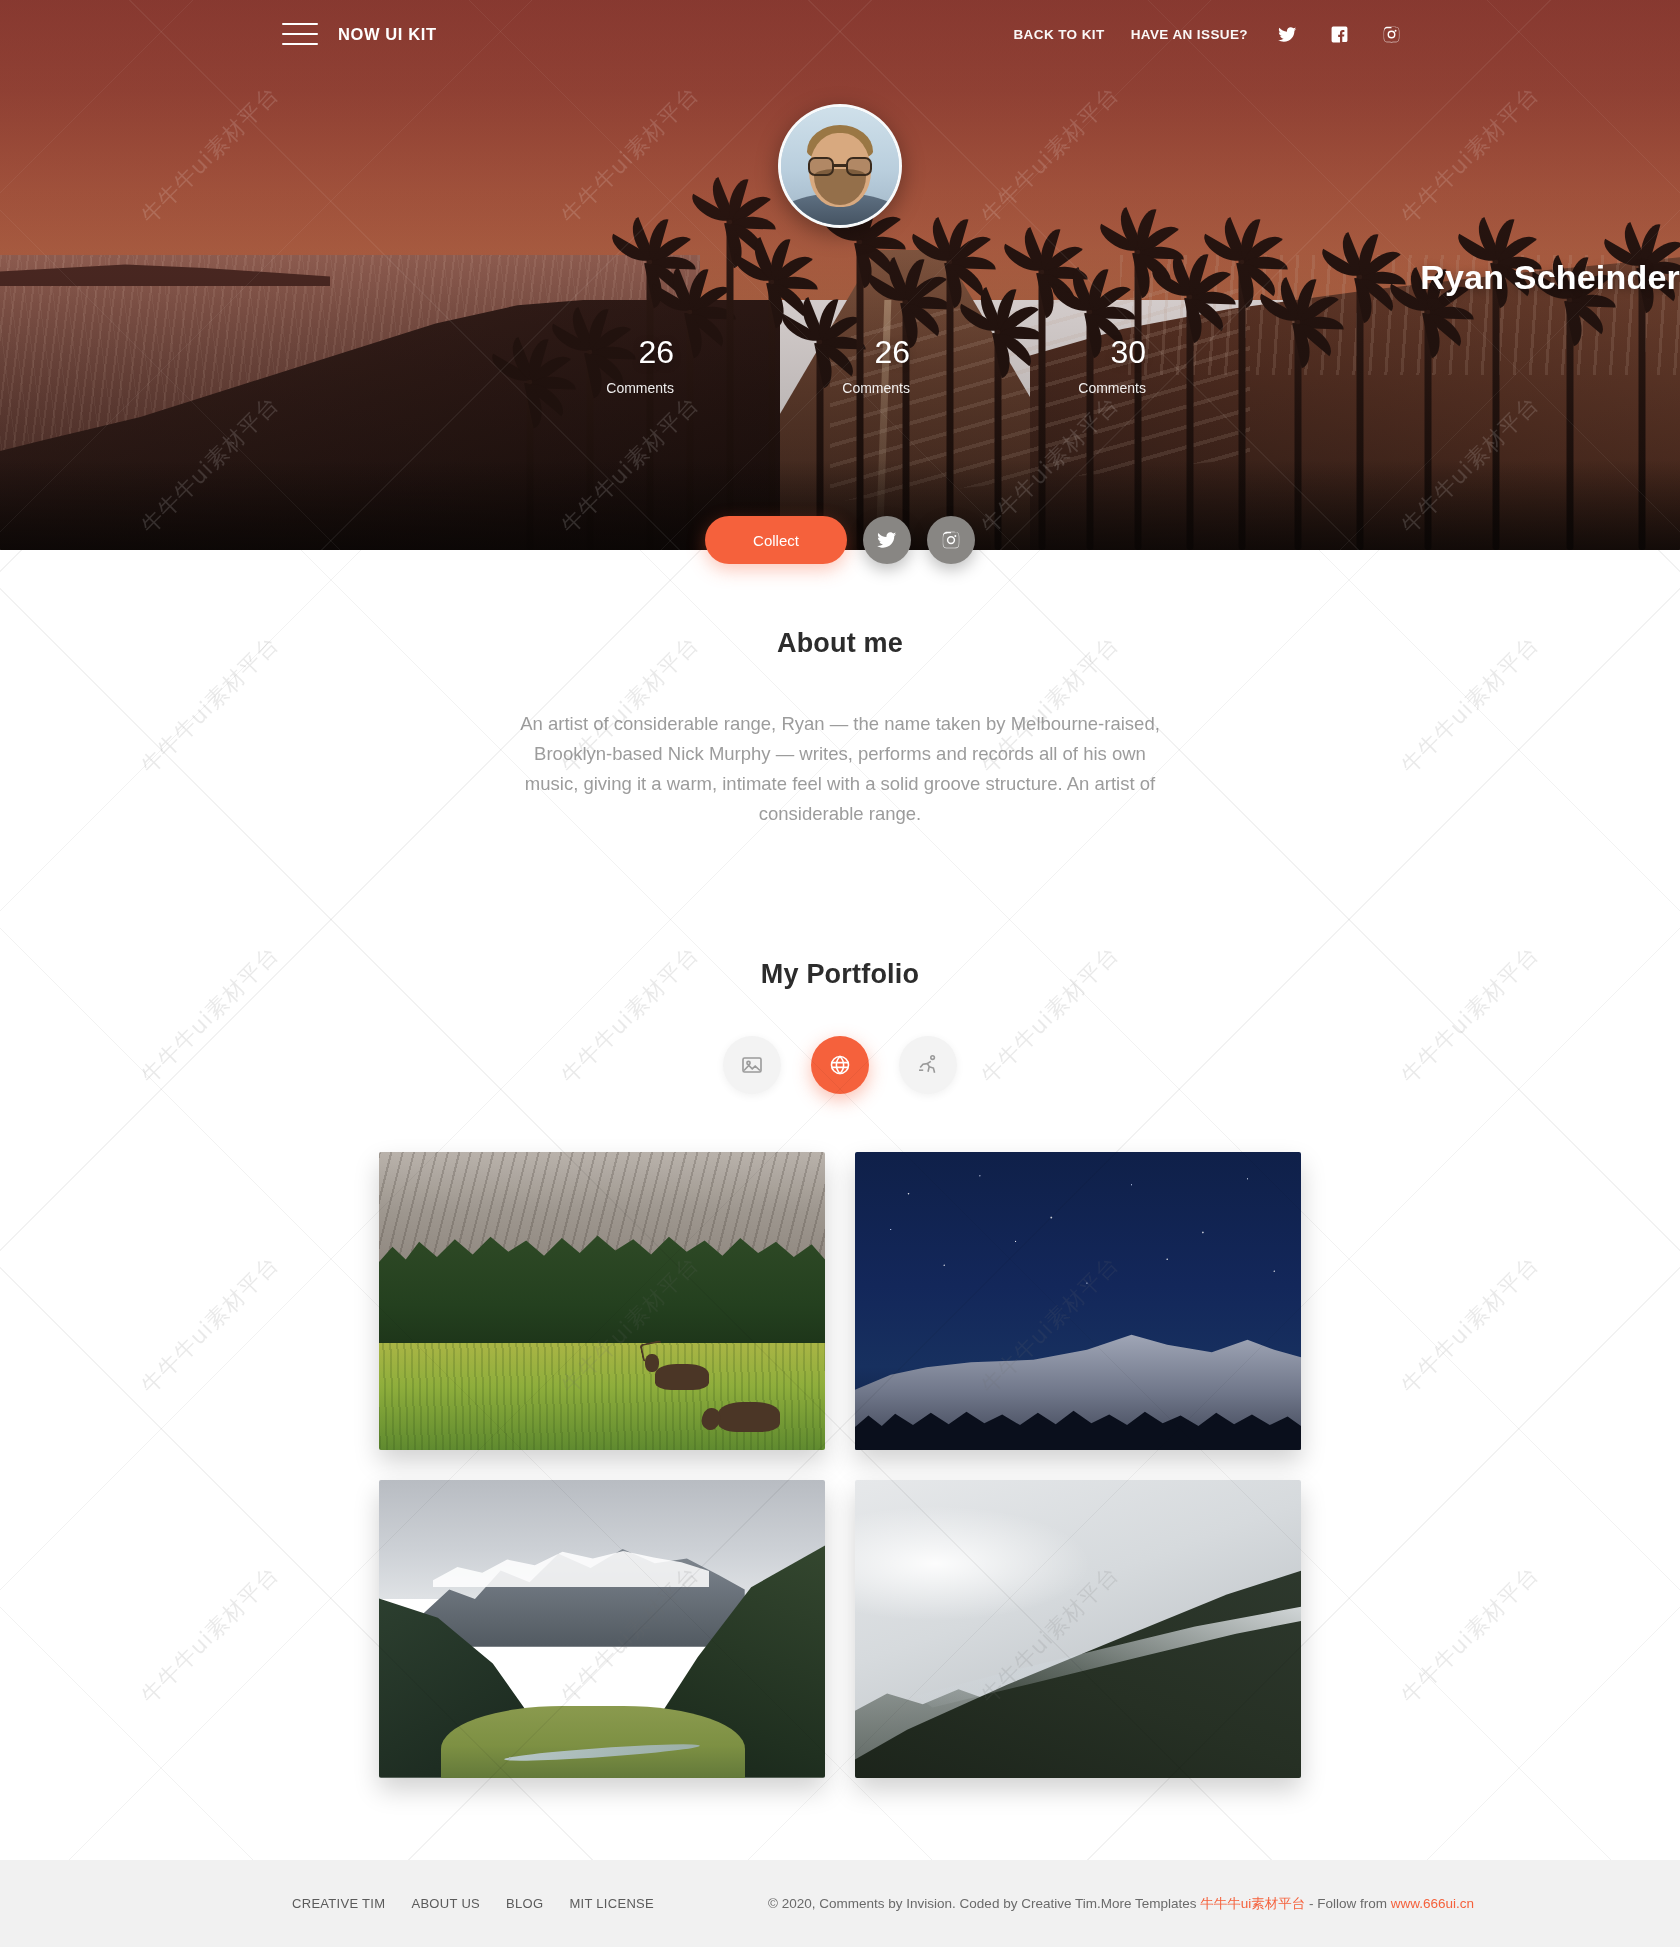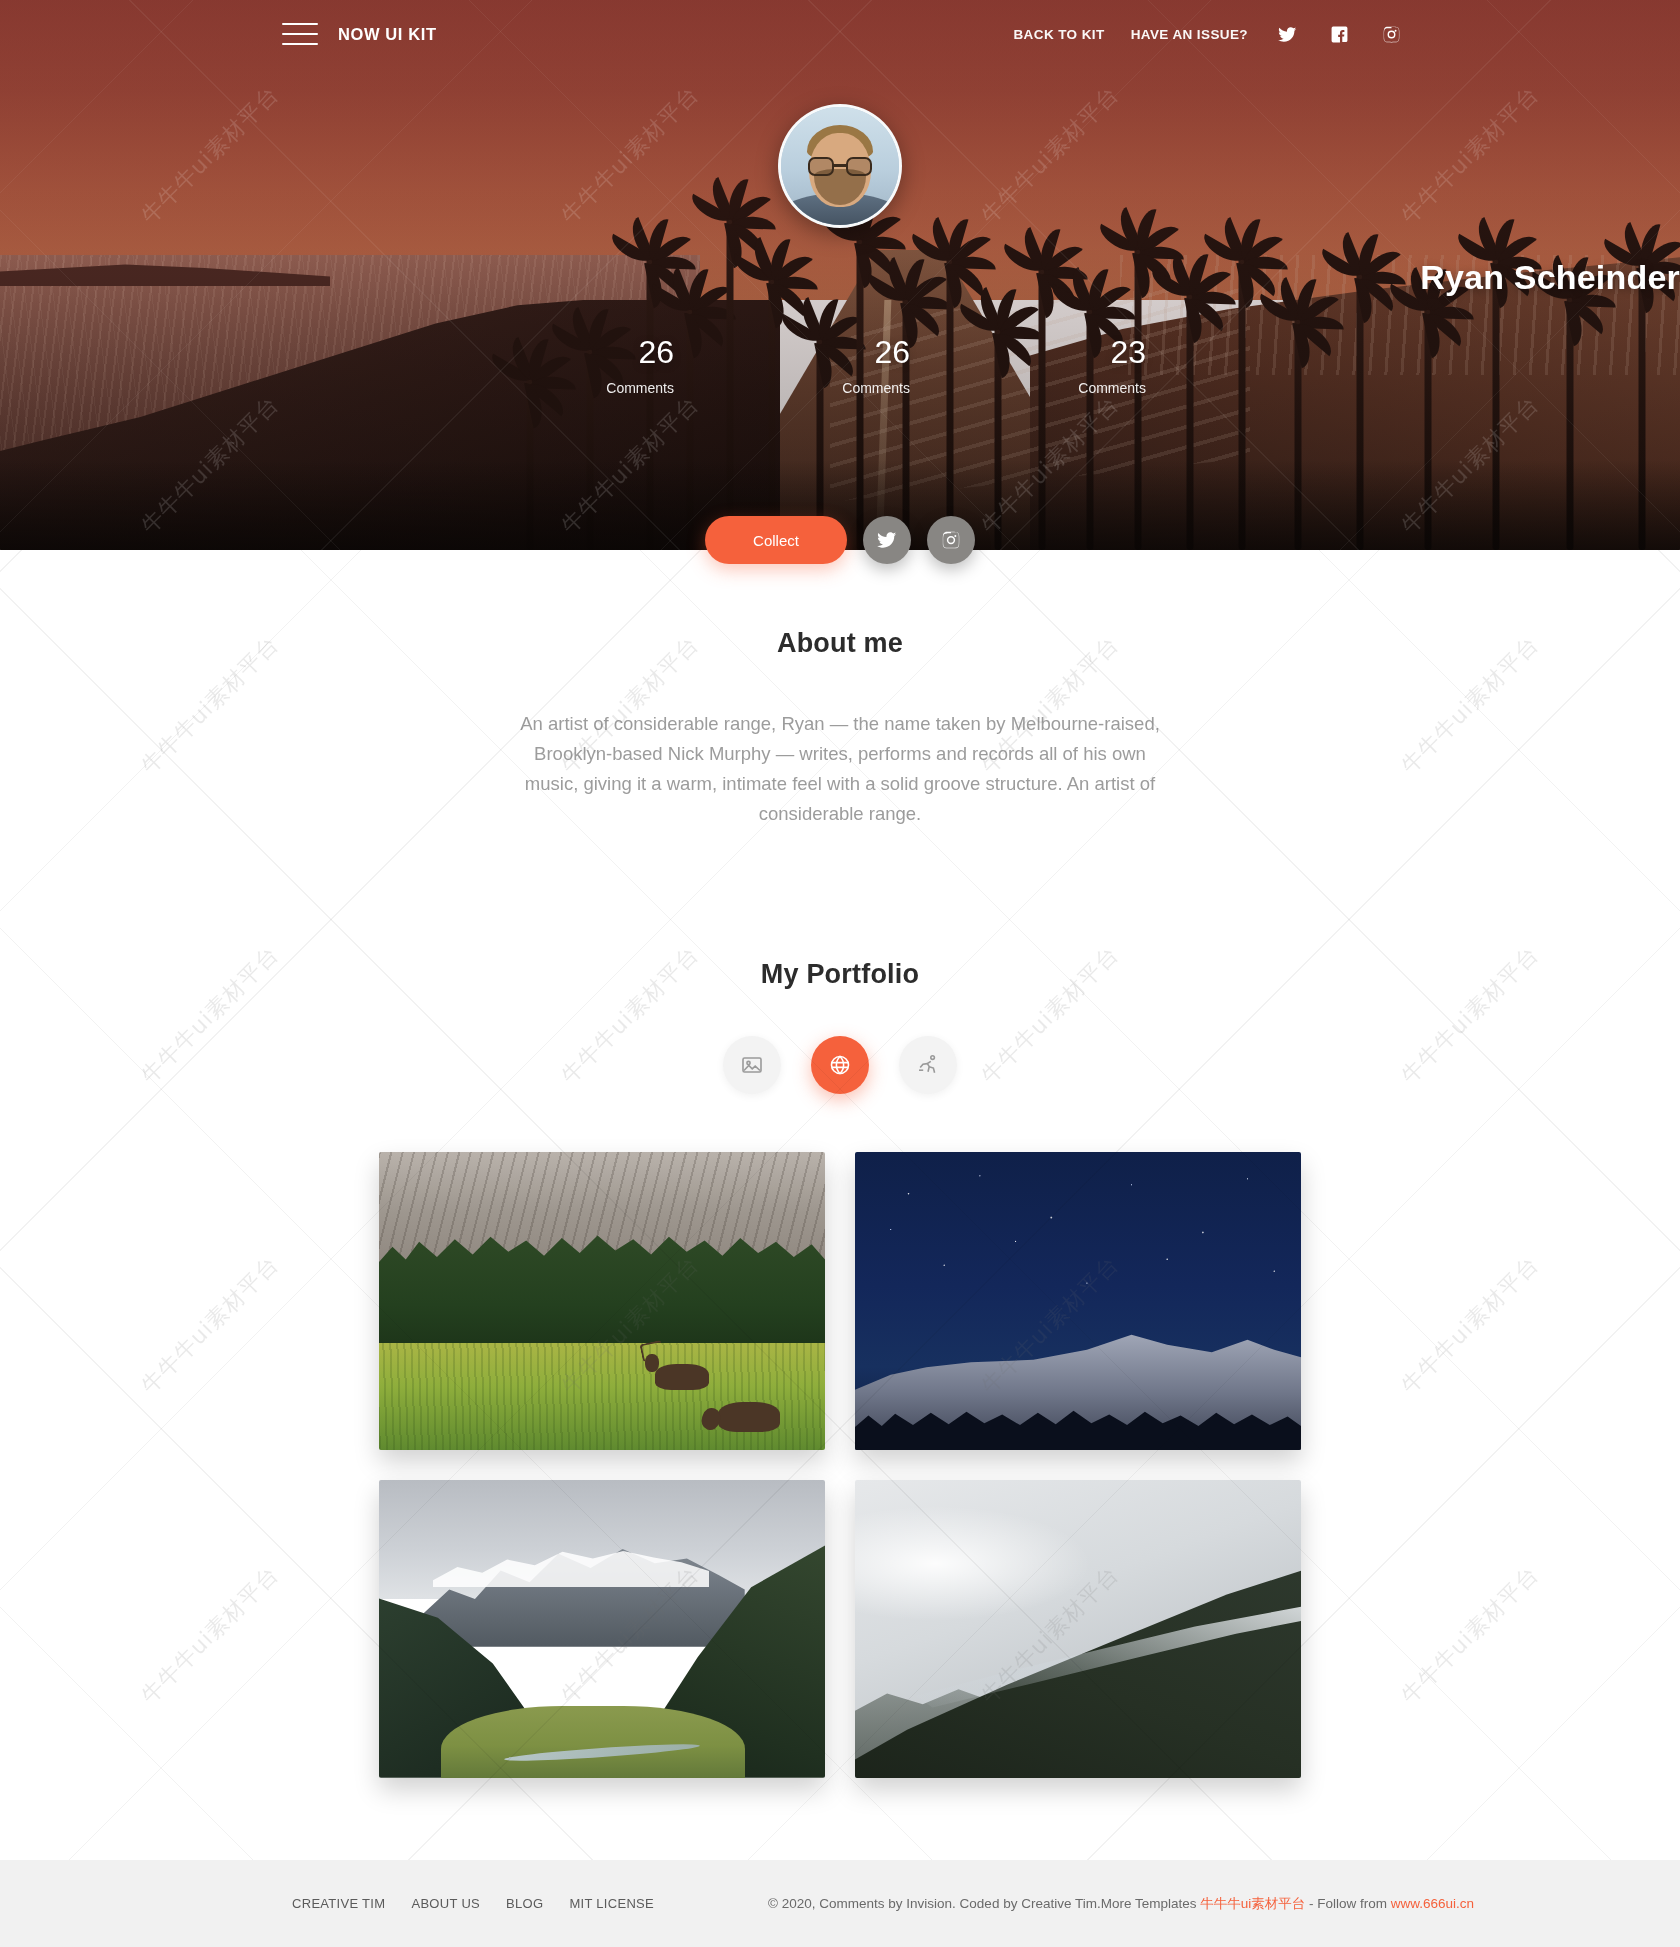--- a/index.html
+++ b/index.html
@@ -688,21 +688,21 @@
       <div class="stats">
         <div class="stat">
           <div class="stat-num">26</div>
           <div class="stat-label">Comments</div>
         </div>
         <div class="stat">
           <div class="stat-num">26</div>
           <div class="stat-label">Comments</div>
         </div>
         <div class="stat">
-          <div class="stat-num">23</div>
+          <div class="stat-num">30</div>
           <div class="stat-label">Comments</div>
         </div>
       </div>
     </div>
   </div>
 
   <div class="actions">
     <button class="btn-follow">Collect</button>
     <button class="btn-circle">
       <svg width="20" height="20" viewBox="0 0 24 24">

